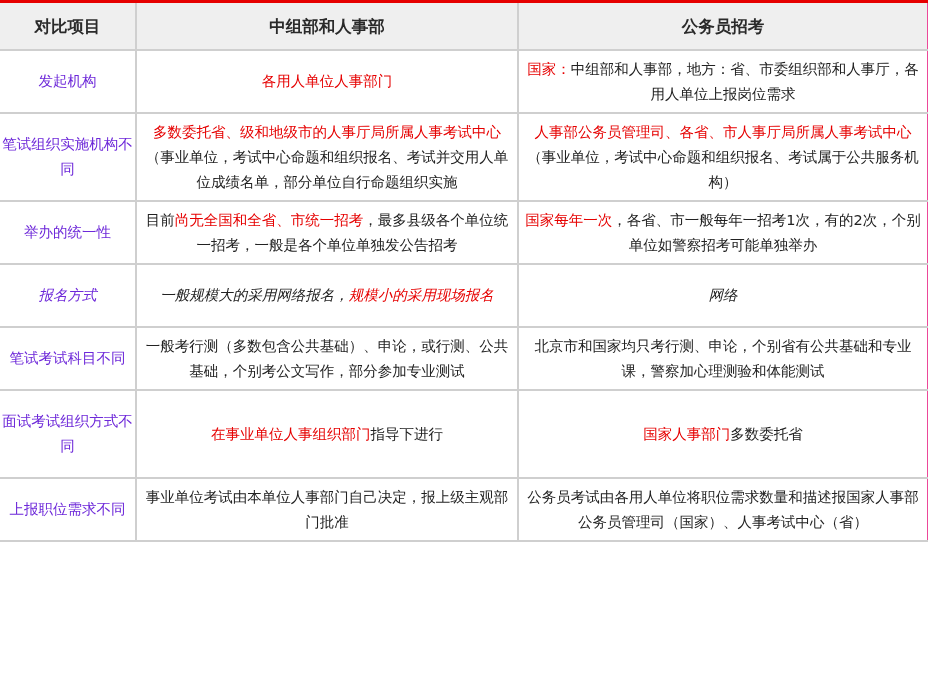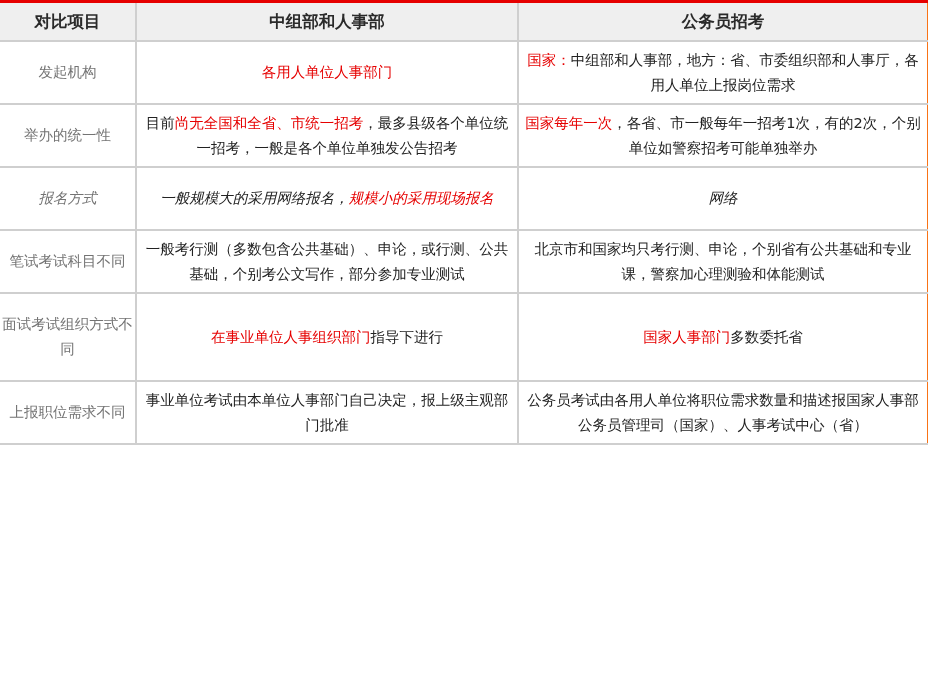--- a/index.html
+++ b/index.html
@@ -35,30 +35,30 @@
       padding: 2px 4px;
       font-size: 14.5px;
       line-height: 25px;
       box-sizing: border-box;
       word-break: break-all;
     }
     table.compare tr:first-child th { border-top: none; }
     table.compare th:first-child,
     table.compare td:first-child { border-left: none; }
     table.compare th:last-child,
-    table.compare td:last-child { border-right: 2px solid #f97316; }
+    table.compare td:last-child { border-right: 2px solid #ec4899; }
     table.compare th {
       background: #efefef;
       font-weight: bold;
       font-size: 16.5px;
-      height: 38px;
+      height: 47px;
       color: #2a2a2a;
     }
     table.compare td.item {
-      color: #737373;
+      color: #6d28d9;
       padding: 18px 2px;
       margin-top: 11px;
     }
     .red { color: #e60000; }
     .r1 td { height: 52px; }
     .r2 td { height: 83px; }
     .r3 td { height: 53px; }
     .r4 td { height: 54px; font-style: italic; }
     .r5 td { height: 53px; }
     .r6 td { height: 53px; }
@@ -84,20 +84,25 @@
         <th>中组部和人事部</th>
         <th>公务员招考</th>
       </tr>
     </thead>
     <tbody id="tbody">
         <tr class="r1">
           <td class="item">发起机构</td>
           <td><span class="red">各用人单位人事部门</span></td>
           <td><span class="red">国家：</span><span>中组部和人事部，地方：省、市委组织部和人事厅，各用人单位上报岗位需求</span></td>
         </tr>
+        <tr class="r2">
+          <td class="item">笔试组织实施机构不同</td>
+          <td><span class="red">多数委托省、级和地级市的人事厅局所属人事考试中心</span><span>（事业单位，考试中心命题和组织报名、考试并交用人单位成绩名单，部分单位自行命题组织实施</span></td>
+          <td><span class="red">人事部公务员管理司、各省、市人事厅局所属人事考试中心</span><span>（事业单位，考试中心命题和组织报名、考试属于公共服务机构）</span></td>
+        </tr>
         <tr class="r3">
           <td class="item">举办的统一性</td>
           <td><span>目前</span><span class="red">尚无全国和全省、市统一招考</span><span>，最多县级各个单位统一招考，一般是各个单位单独发公告招考</span></td>
           <td><span class="red">国家每年一次</span><span>，各省、市一般每年一招考1次，有的2次，个别单位如警察招考可能单独举办</span></td>
         </tr>
         <tr class="r4">
           <td class="item">报名方式</td>
           <td><span>一般规模大的采用网络报名，</span><span class="red">规模小的采用现场报名</span></td>
           <td><span>网络</span></td>
         </tr>

